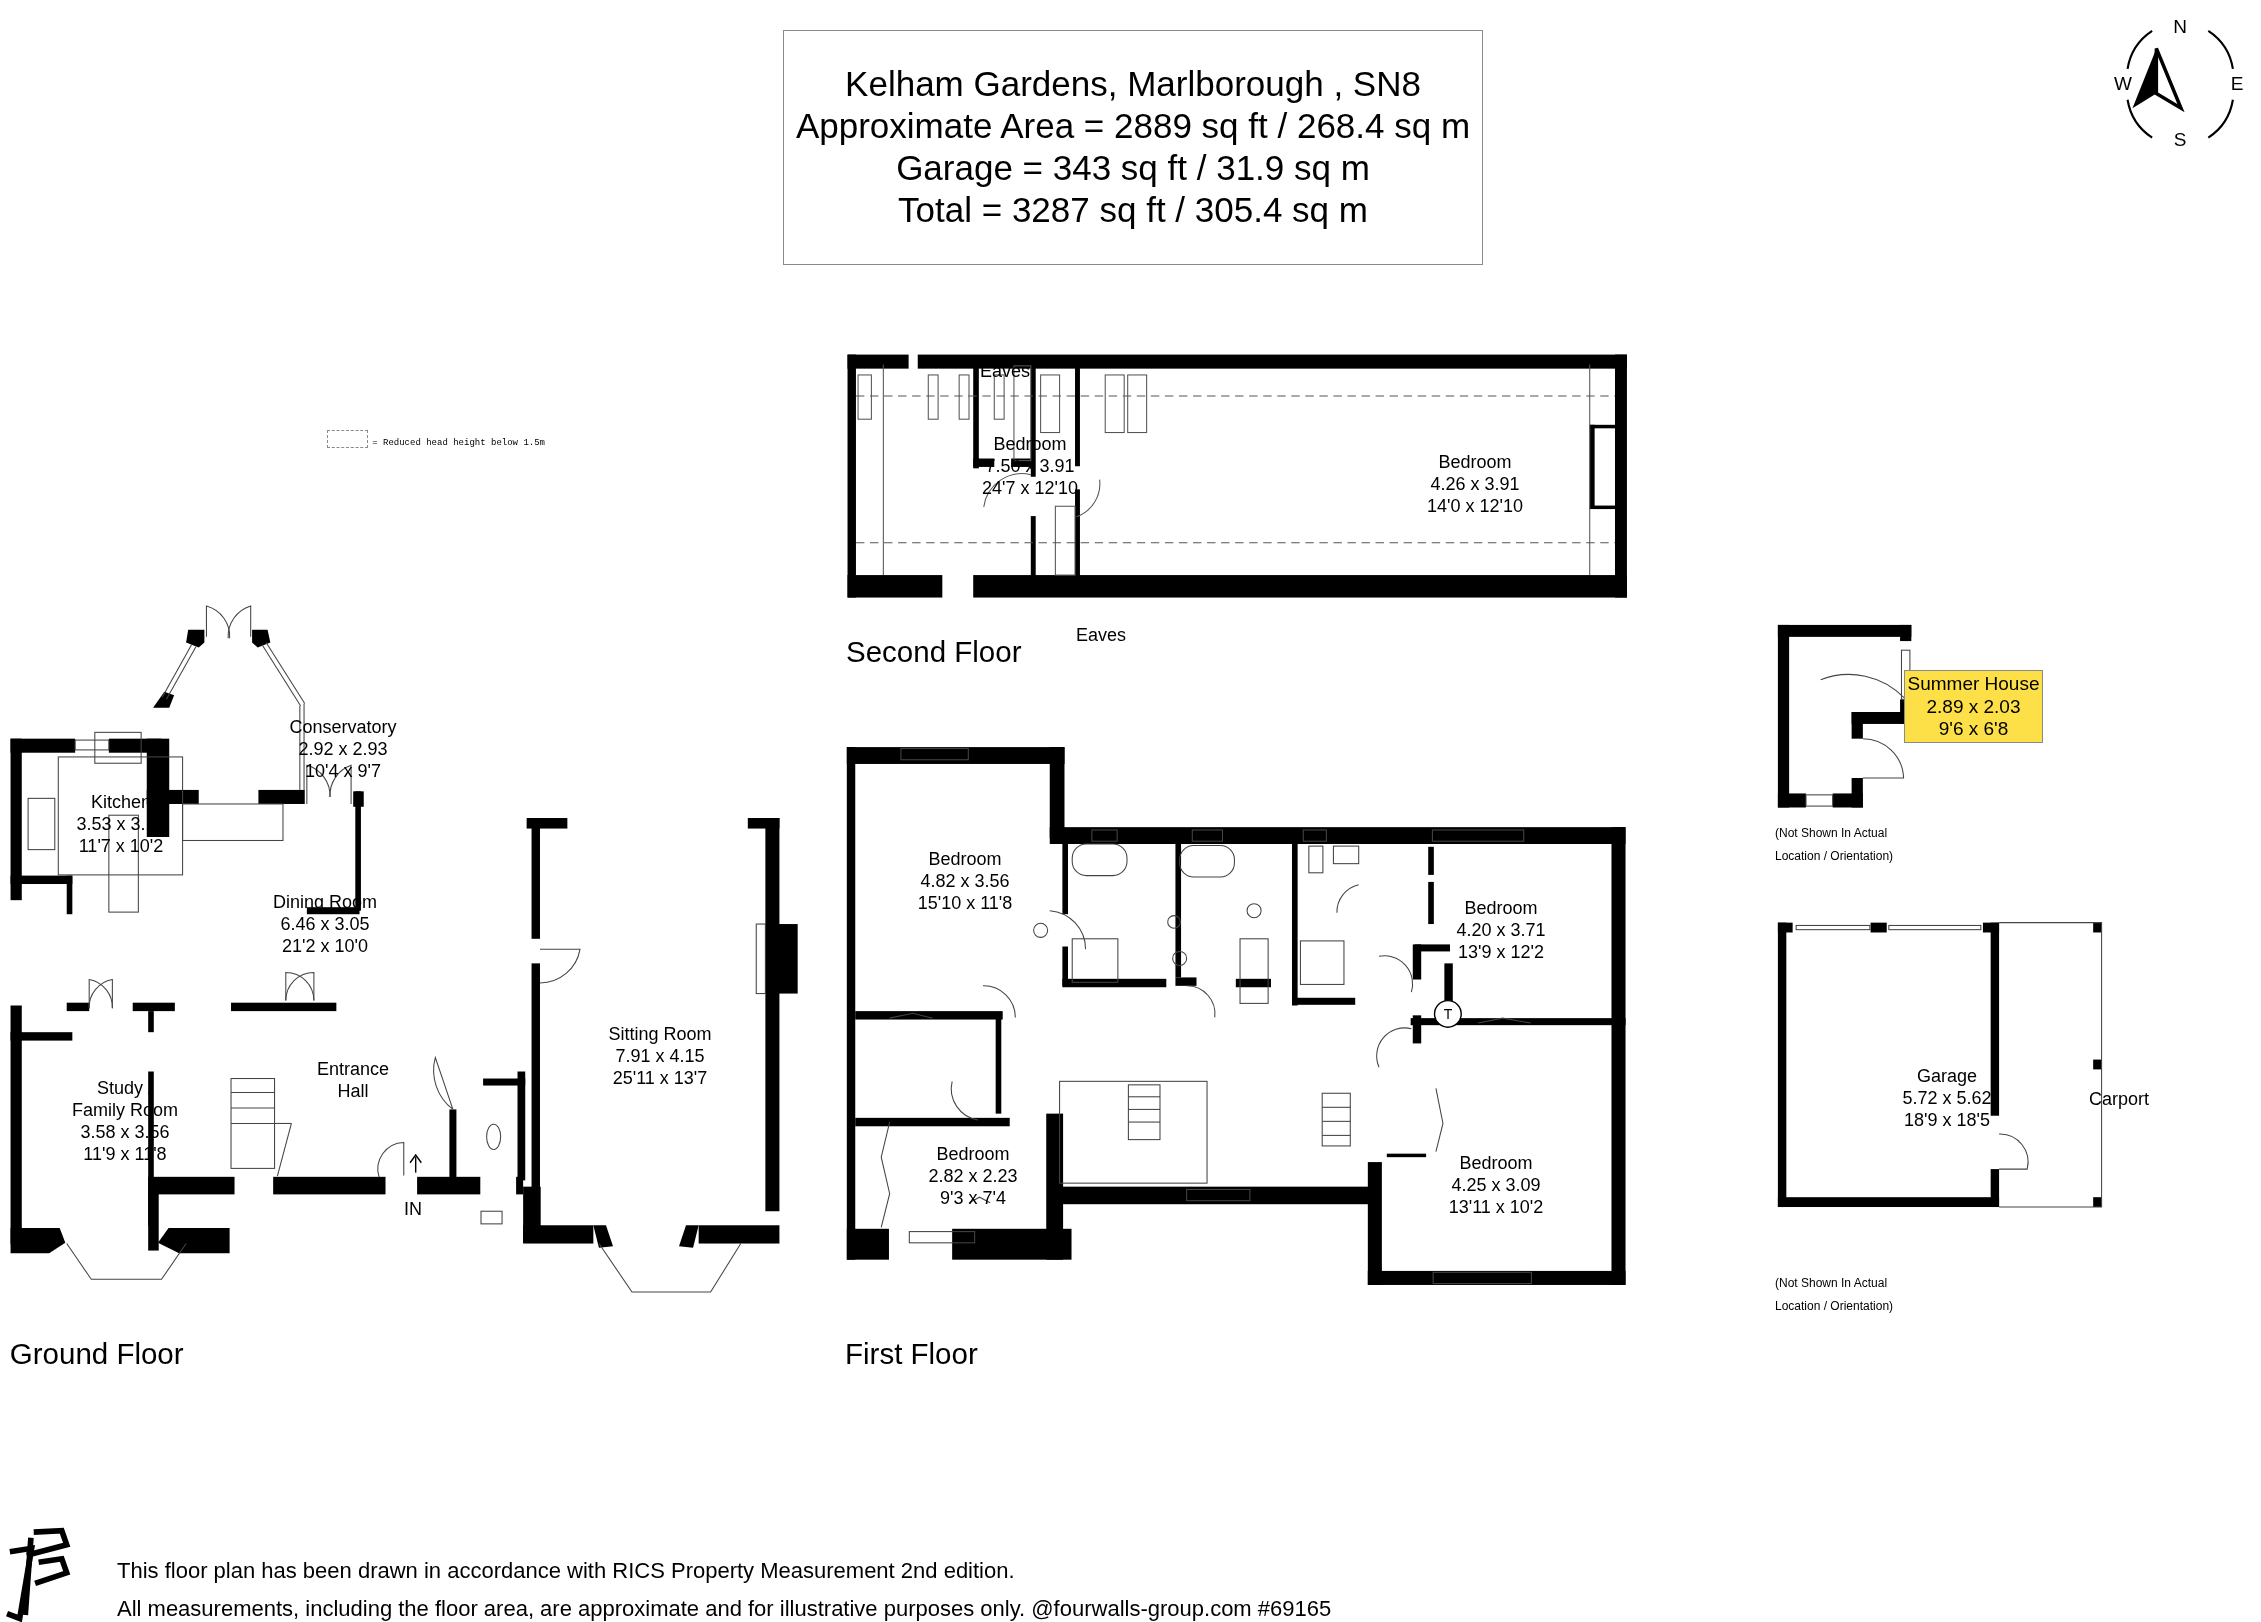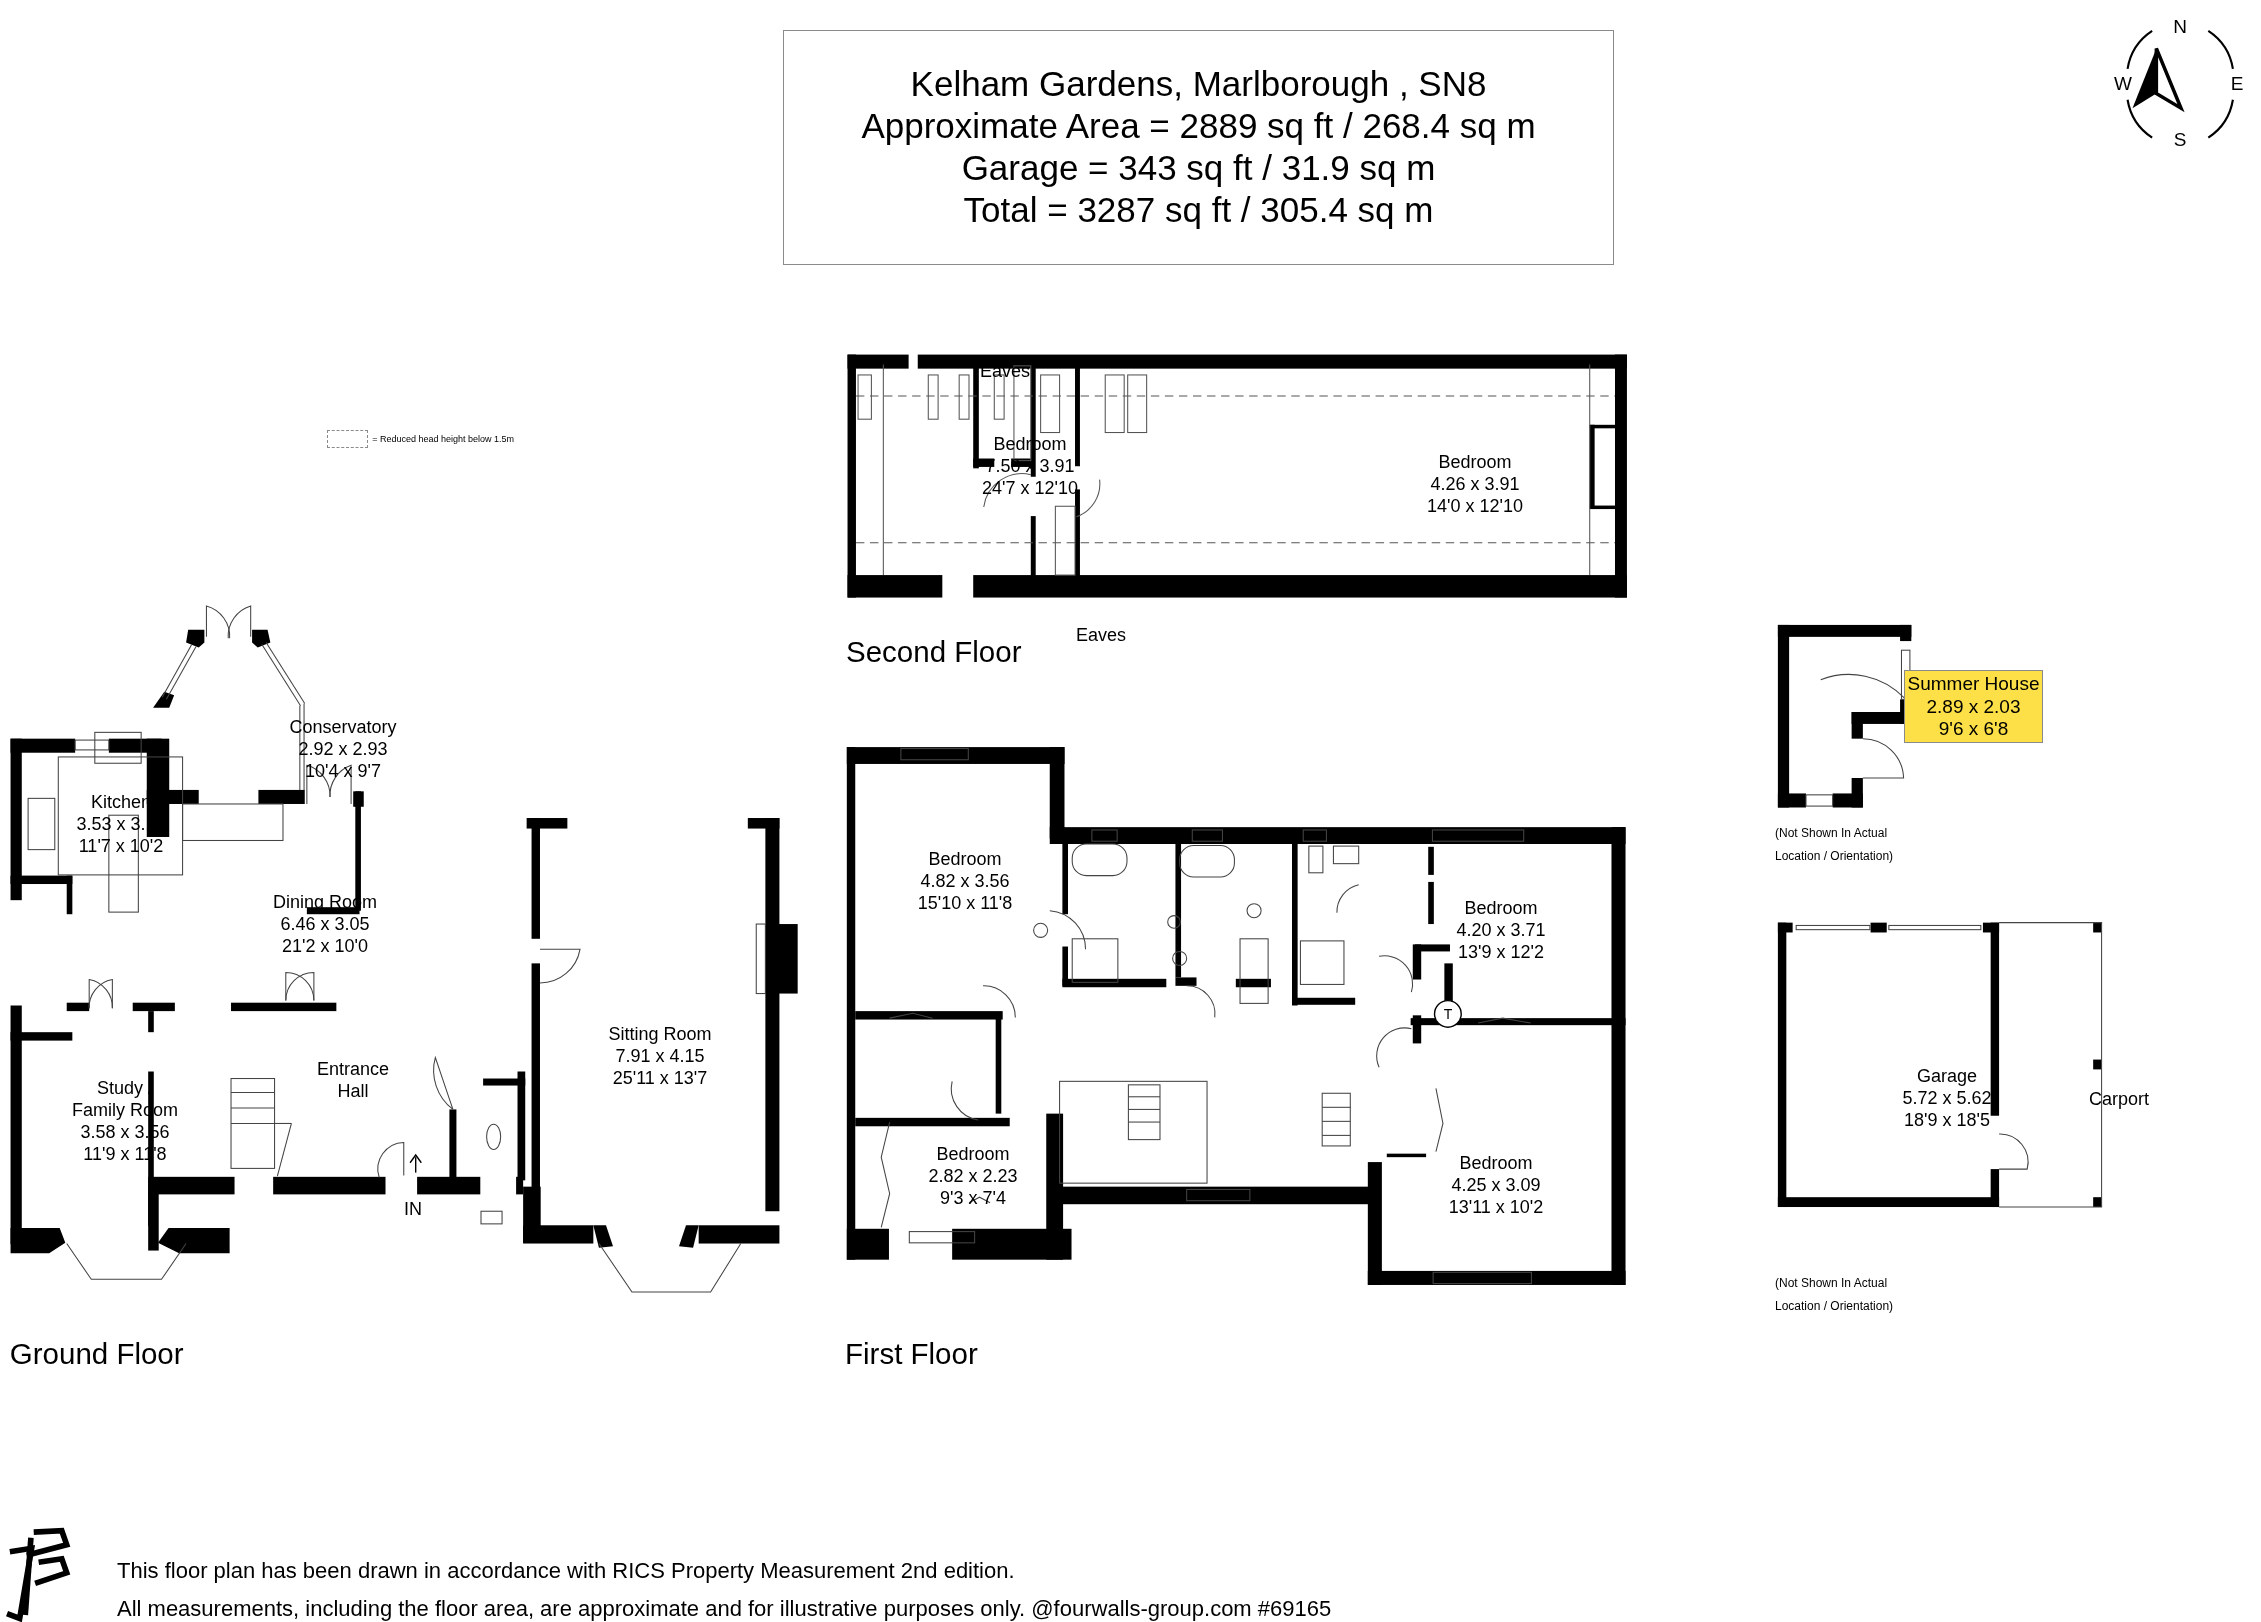--- a/index.html
+++ b/index.html
@@ -1,23 +1,23 @@
 <!DOCTYPE html>
 <html style="font-size:11.2px"><head>
 <meta charset="utf-8">
 <style>
   html, body { margin:0; padding:0; background:#ffffff; }
   body { width:2261px; height:1622px; position:relative; overflow:hidden;
          font-family:"Liberation Sans", sans-serif; color:#000; }
   #plan-svg { position:absolute; left:0; top:0; width:2261px; height:1622px; }
-  .header-box { position:absolute; left:783px; top:29.5px; width:831px; height:235px;
+  .header-box { position:absolute; left:783px; top:29.5px; width:700px; height:235px;
     border:1.4px solid #8a8a8a; box-sizing:border-box; display:flex; flex-direction:column;
     align-items:center; justify-content:center; gap:0; }
   .header-line { font-size:35px; line-height:42px; white-space:nowrap; }
-  .legend { position:absolute; left:327px; top:430px; display:flex; align-items:center; gap:4.2px; }
+  .legend { position:absolute; left:327px; top:430px; display:flex; align-items:flex-end; gap:4.2px;font-family:Liberation Mono, monospace; }
   .legend-swatch { width:41px; height:18px; border:1.4px dashed #8a8a8a; box-sizing:border-box; }
   .legend-text { font-size:9px; }
   .room-label { position:absolute; text-align:center; font-size:18px; line-height:22px; white-space:nowrap; transform:translateX(-50%); }
   .floor-label { position:absolute; font-size:29.5px; white-space:nowrap; }
   .eaves-label { position:absolute; font-size:18px;margin-top:28px; }
   .note { position:absolute; font-size:12px; line-height:23px; }
   .footer-line { position:absolute; left:117px; font-size:22px; white-space:nowrap; }
   .sh-box { position:absolute; left:1904px; top:670px; width:139px; height:73px; border:1.4px solid #8a8a8a;
     box-sizing:border-box; background:#fde047; text-align:center; font-size:19px; line-height:22.5px; padding-top:2.1px; }
   .compass-letter { position:absolute; font-size:19px; transform:translate(-50%,-50%); }

